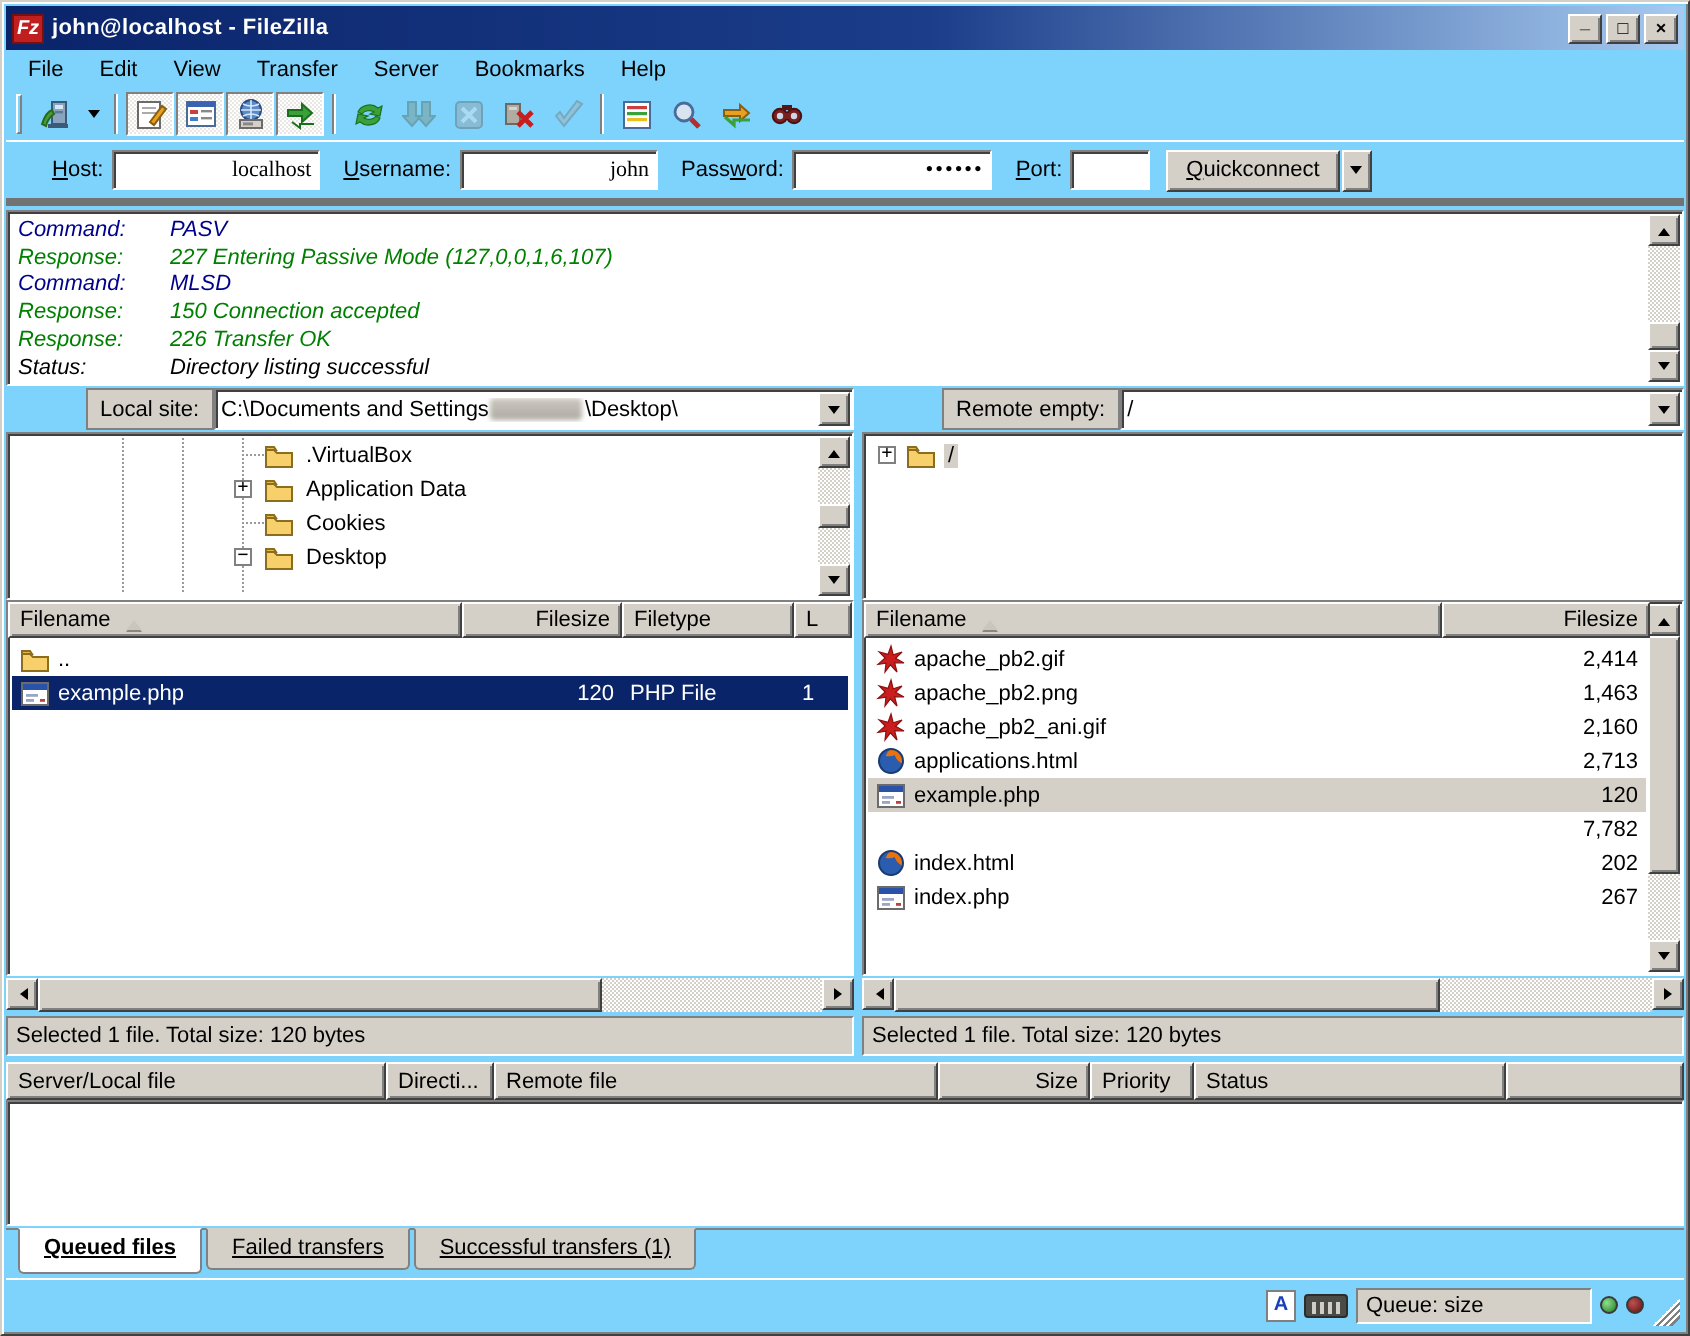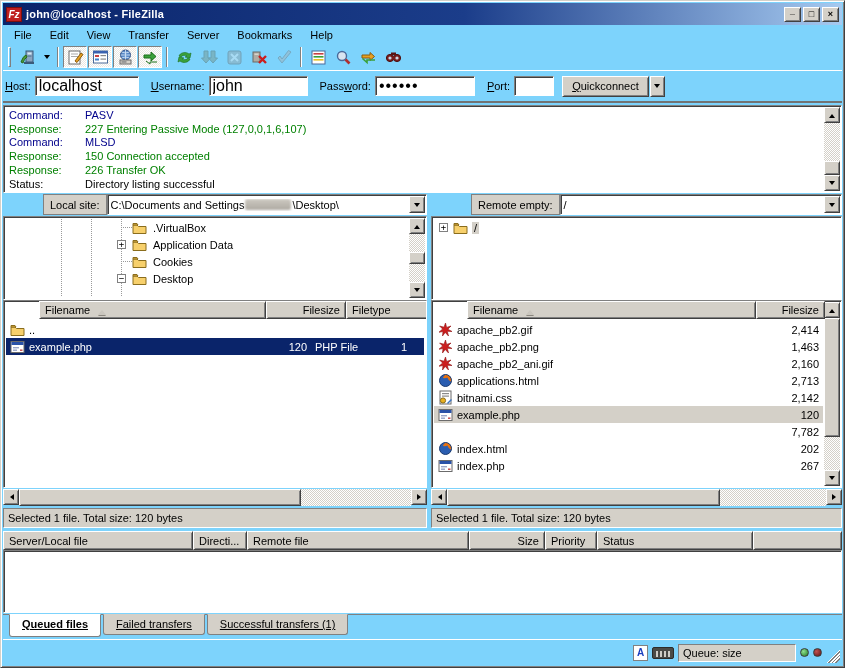--- a/index.html
+++ b/index.html
@@ -47,37 +47,37 @@
   .tb-btn.pressed { border:1px solid; border-color:#808080 #fff #fff #808080; }
   .tb-btn.pressed { background-color:#e9e7e2;
     background-image:linear-gradient(45deg,#fff 25%,transparent 25%,transparent 75%,#fff 75%),
                      linear-gradient(45deg,#fff 25%,transparent 25%,transparent 75%,#fff 75%);
     background-size:2px 2px; background-position:0 0,1px 1px; }
   .tb-btn.disabled svg { opacity:.4; filter:grayscale(.8); }
   .tb-drop { width:13px; height:22px; display:flex; align-items:center; justify-content:center; }
   .arrow-down { width:0; height:0; border:3px solid transparent; border-top:4px solid #000; margin-top:3px; }
 
   
-  .quickbar { height:32px; flex:0 0 32px; display:flex; align-items:center; padding-left:2px;
-    border-bottom:2px solid #737373; }
+  .quickbar { height:32px; flex:0 0 32px; display:flex; align-items:center; padding-left:23px;
+    border-bottom:4px solid #737373; }
   .qc-label { margin-right:4px; }
   .qc-label u { text-decoration:underline; }
   .qc-input { height:20px; background:#fff; border:1px solid; border-color:#808080 #fff #fff #808080;
-    box-shadow: inset 1px 1px 0 #404040; font-family:Liberation Sans, sans-serif; font-size:16px;
-    padding:0 3px; outline:none; }
+    box-shadow: inset 1px 1px 0 #404040; font-family:Liberation Serif, serif; font-size:11px;
+    padding:0 3px; outline:none;text-align:right; }
   .qc-btn { height:21px; padding:0 9px; font-size:11px; display:flex; align-items:center; margin-left:8px; }
   .qc-btn u { text-decoration:underline; }
   .qc-drop { width:15px; height:21px; display:flex; align-items:center; justify-content:center; margin-left:1px; }
 
   
   .logwrap { flex:0 0 88px; margin:2px 0 1px 0; position:relative; background:#fff;
     border:1px solid; border-color:#808080 #fff #fff #808080; box-shadow: inset 1px 1px 0 #404040; }
   .logbody { position:absolute; left:2px; top:2px; right:18px; bottom:2px; overflow:hidden;
     padding:1px 0 0 3px; line-height:13.7px; }
-  .log-line { display:flex; white-space:nowrap; }
+  .log-line { display:flex; white-space:nowrap;font-style:italic; }
   .log-label { width:76px; flex:0 0 76px; }
   .log-command { color:#00008b; }
   .log-response { color:#008000; }
   .log-status { color:#000; }
 
   
   .vscroll { position:absolute; top:1px; right:1px; bottom:1px; width:16px; display:flex; flex-direction:column; }
   .sb-btn { flex:0 0 16px; height:16px; display:flex; align-items:center; justify-content:center; }
   .sb-track { flex:1; position:relative; }
   .sb-thumb { position:absolute; left:0; right:0; }
@@ -113,21 +113,21 @@
     display:flex; align-items:center; justify-content:center; font-size:9px; line-height:7px; font-family:"DejaVu Sans Mono",monospace; }
   .tree-icon { position:absolute; left:126px; }
   .tree-label { position:absolute; left:145px; padding:0 2px; white-space:nowrap; }
   .rtree .expander { left:5px; top:4px; }
   .rtree .tree-icon { left:19px; }
   .rtree .tree-label { left:38px; background:#d4d0c8; }
 
   
   .listzone { flex:1; position:relative; background:#fff; overflow:hidden;
     border:1px solid; border-color:#808080 #fff #fff #808080; box-shadow: inset 1px 1px 0 #404040; }
-  .hdr-row { display:flex; height:18px; position:relative; z-index:2;padding-left:35px; }
+  .hdr-row { display:flex; height:18px; position:relative; z-index:2; }
   .col-hdr { display:flex; align-items:center; padding:0 5px; overflow:hidden; white-space:nowrap; flex:0 0 auto; }
   .col-hdr.right { justify-content:flex-end; }
   .sort-arrow { width:0; height:0; border:4px solid transparent; border-bottom:5px solid #cac6be; margin-left:8px;
     filter:drop-shadow(0 1px 0 #8a867e); }
   .rows { position:absolute; left:2px; right:2px; top:20px; bottom:2px; overflow:hidden; }
   .file-row { height:17px; display:flex; align-items:center; white-space:nowrap; }
   .file-row .c { display:flex; align-items:center; padding:0 4px; overflow:hidden; flex:0 0 auto; height:17px; }
   .file-row .c.right { justify-content:flex-end; }
   .file-row.sel-active { background:#0a246a; color:#fff; }
   .file-row.sel-inactive { background:#d4d0c8; }
@@ -592,31 +592,20 @@
               <span class="c" style="width:287px">
                 <span class="ficon">
                   <svg width="15" height="15" viewBox="0 0 15 15">
                     <use href="#i-html"></use>
                   </svg>
                 </span>
                 <span>applications.html</span>
               </span>
               <span class="c right" style="flex:1">2,713</span>
             </div>
-          <div class="file-row">
-              <span class="c" style="width:287px">
-                <span class="ficon">
-                  <svg width="15" height="15" viewBox="0 0 15 15">
-                    <use href="#i-css"></use>
-                  </svg>
-                </span>
-                <span>bitnami.css</span>
-              </span>
-              <span class="c right" style="flex:1">2,142</span>
-            </div>
           <div class="file-row sel-inactive">
               <span class="c" style="width:287px">
                 <span class="ficon">
                   <svg width="15" height="14" viewBox="0 0 15 14">
                     <use href="#i-window"></use>
                   </svg>
                 </span>
                 <span>example.php</span>
               </span>
               <span class="c right" style="flex:1">120</span>

